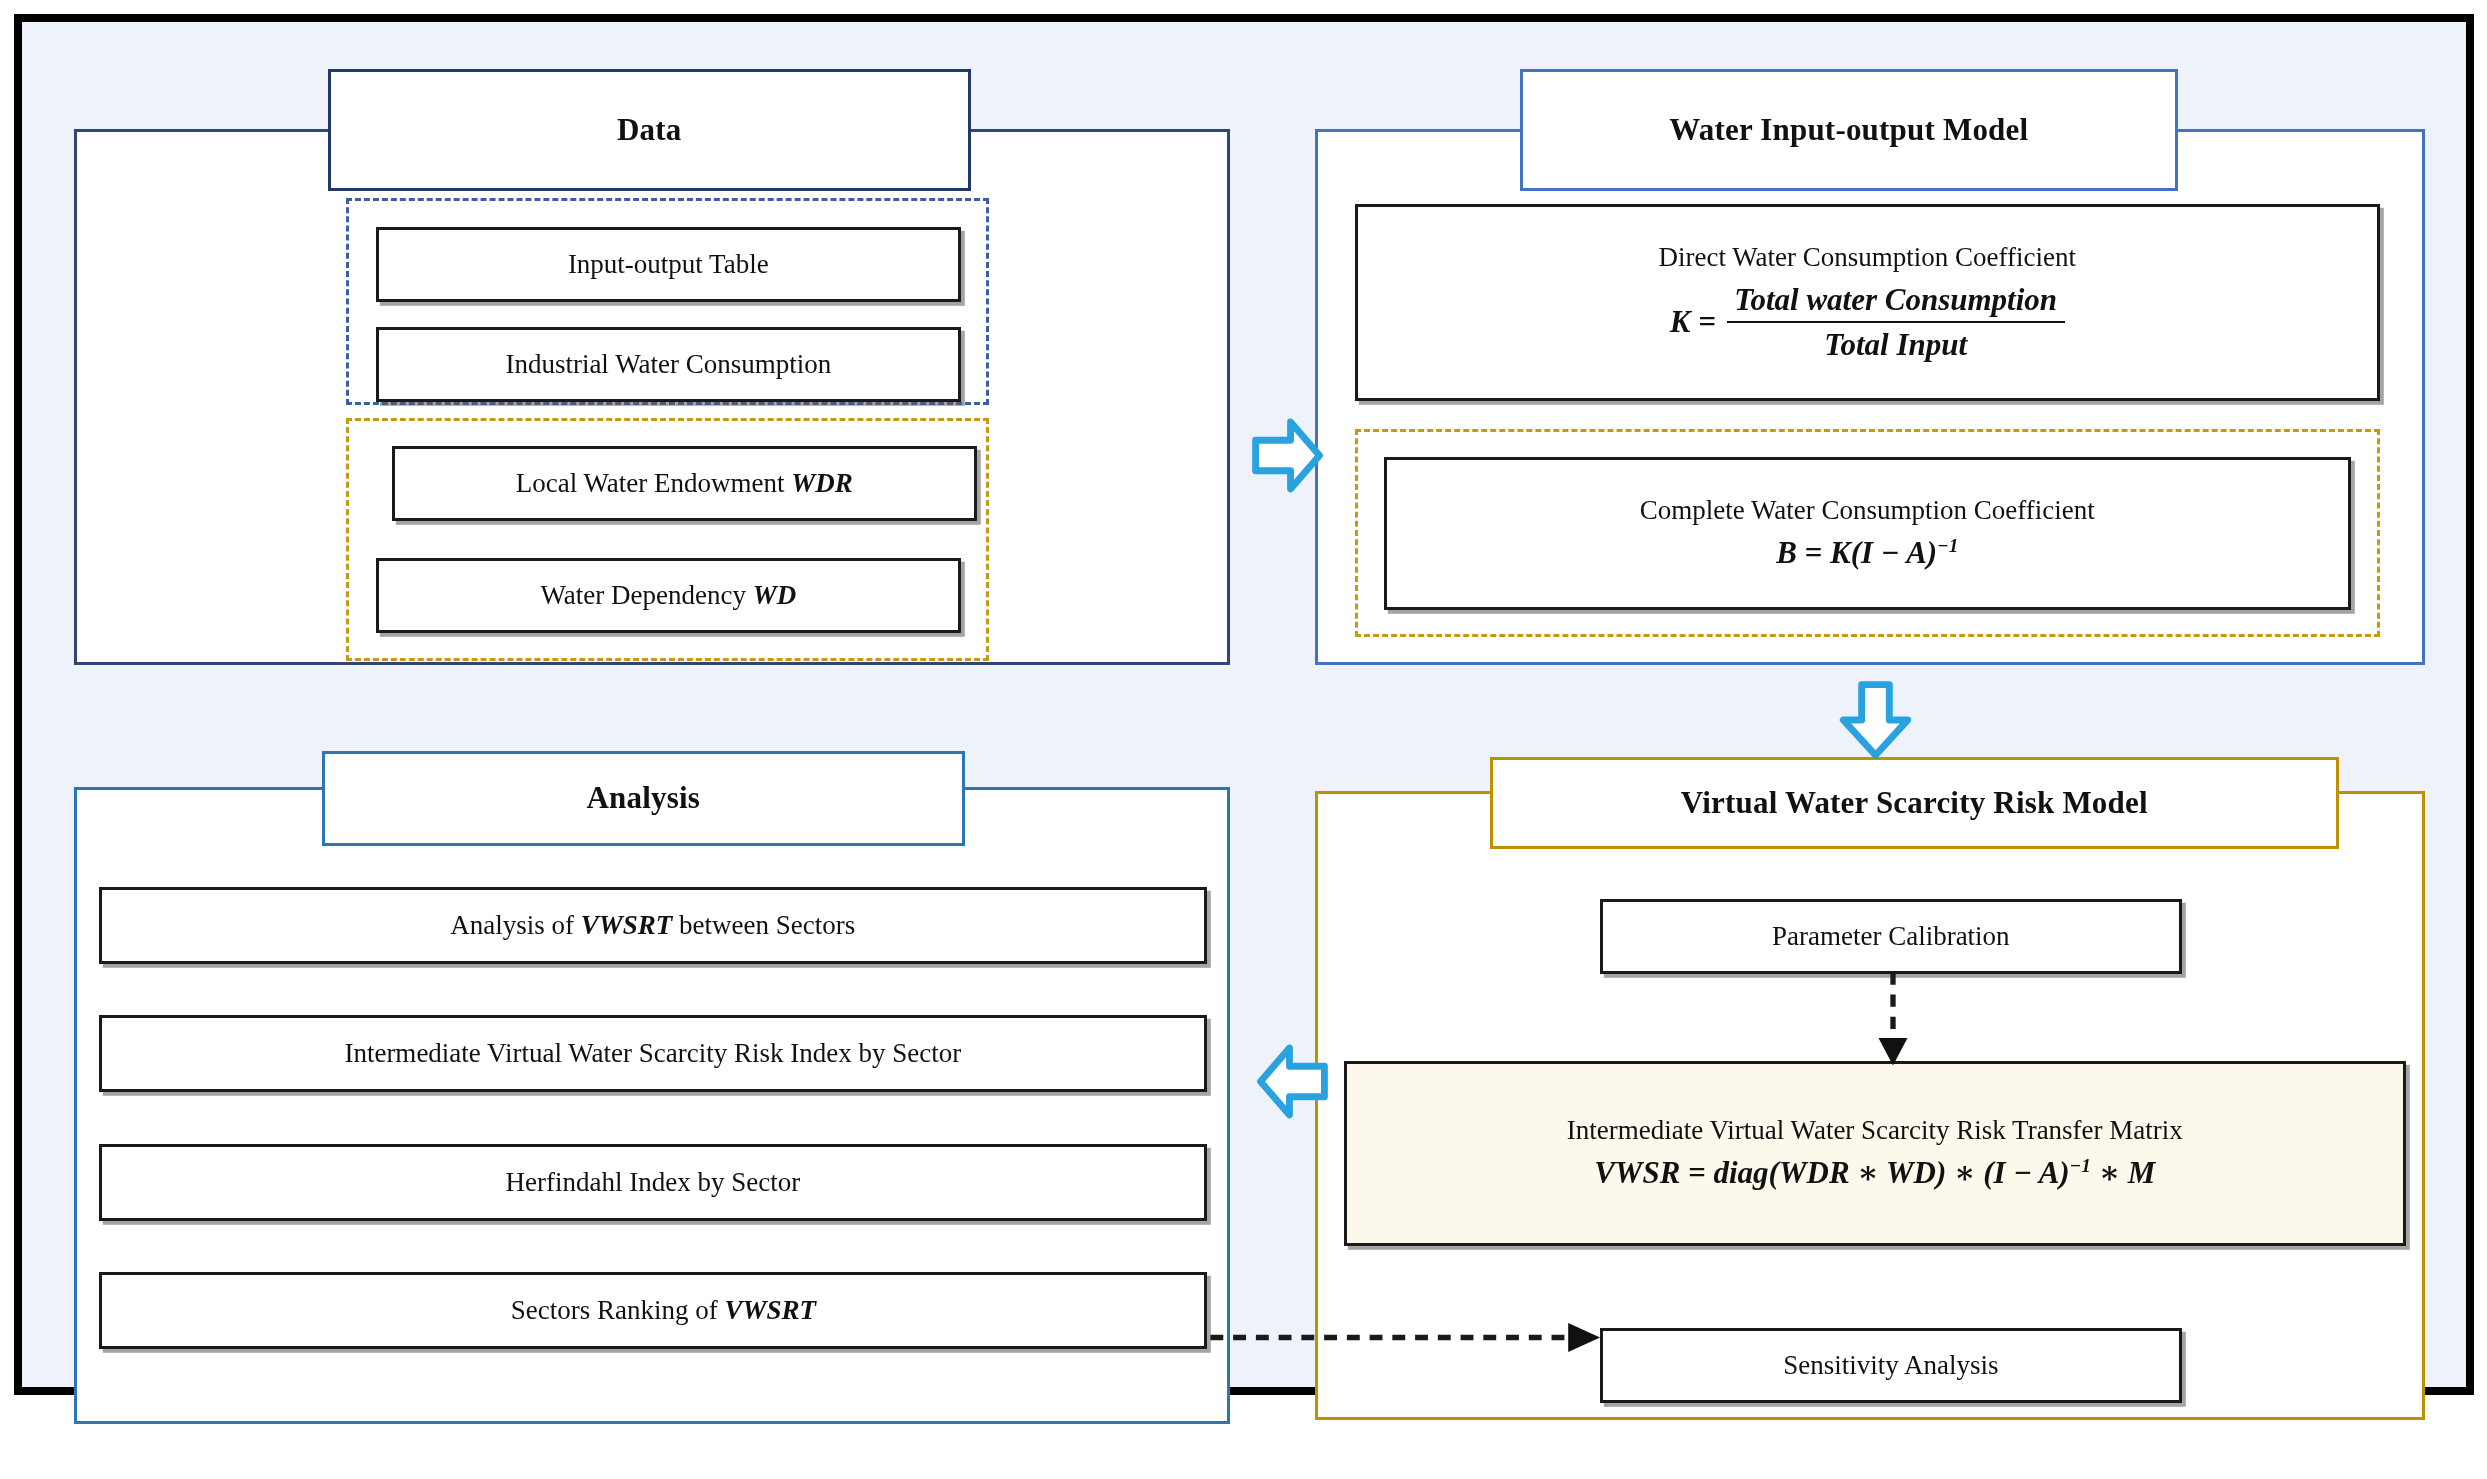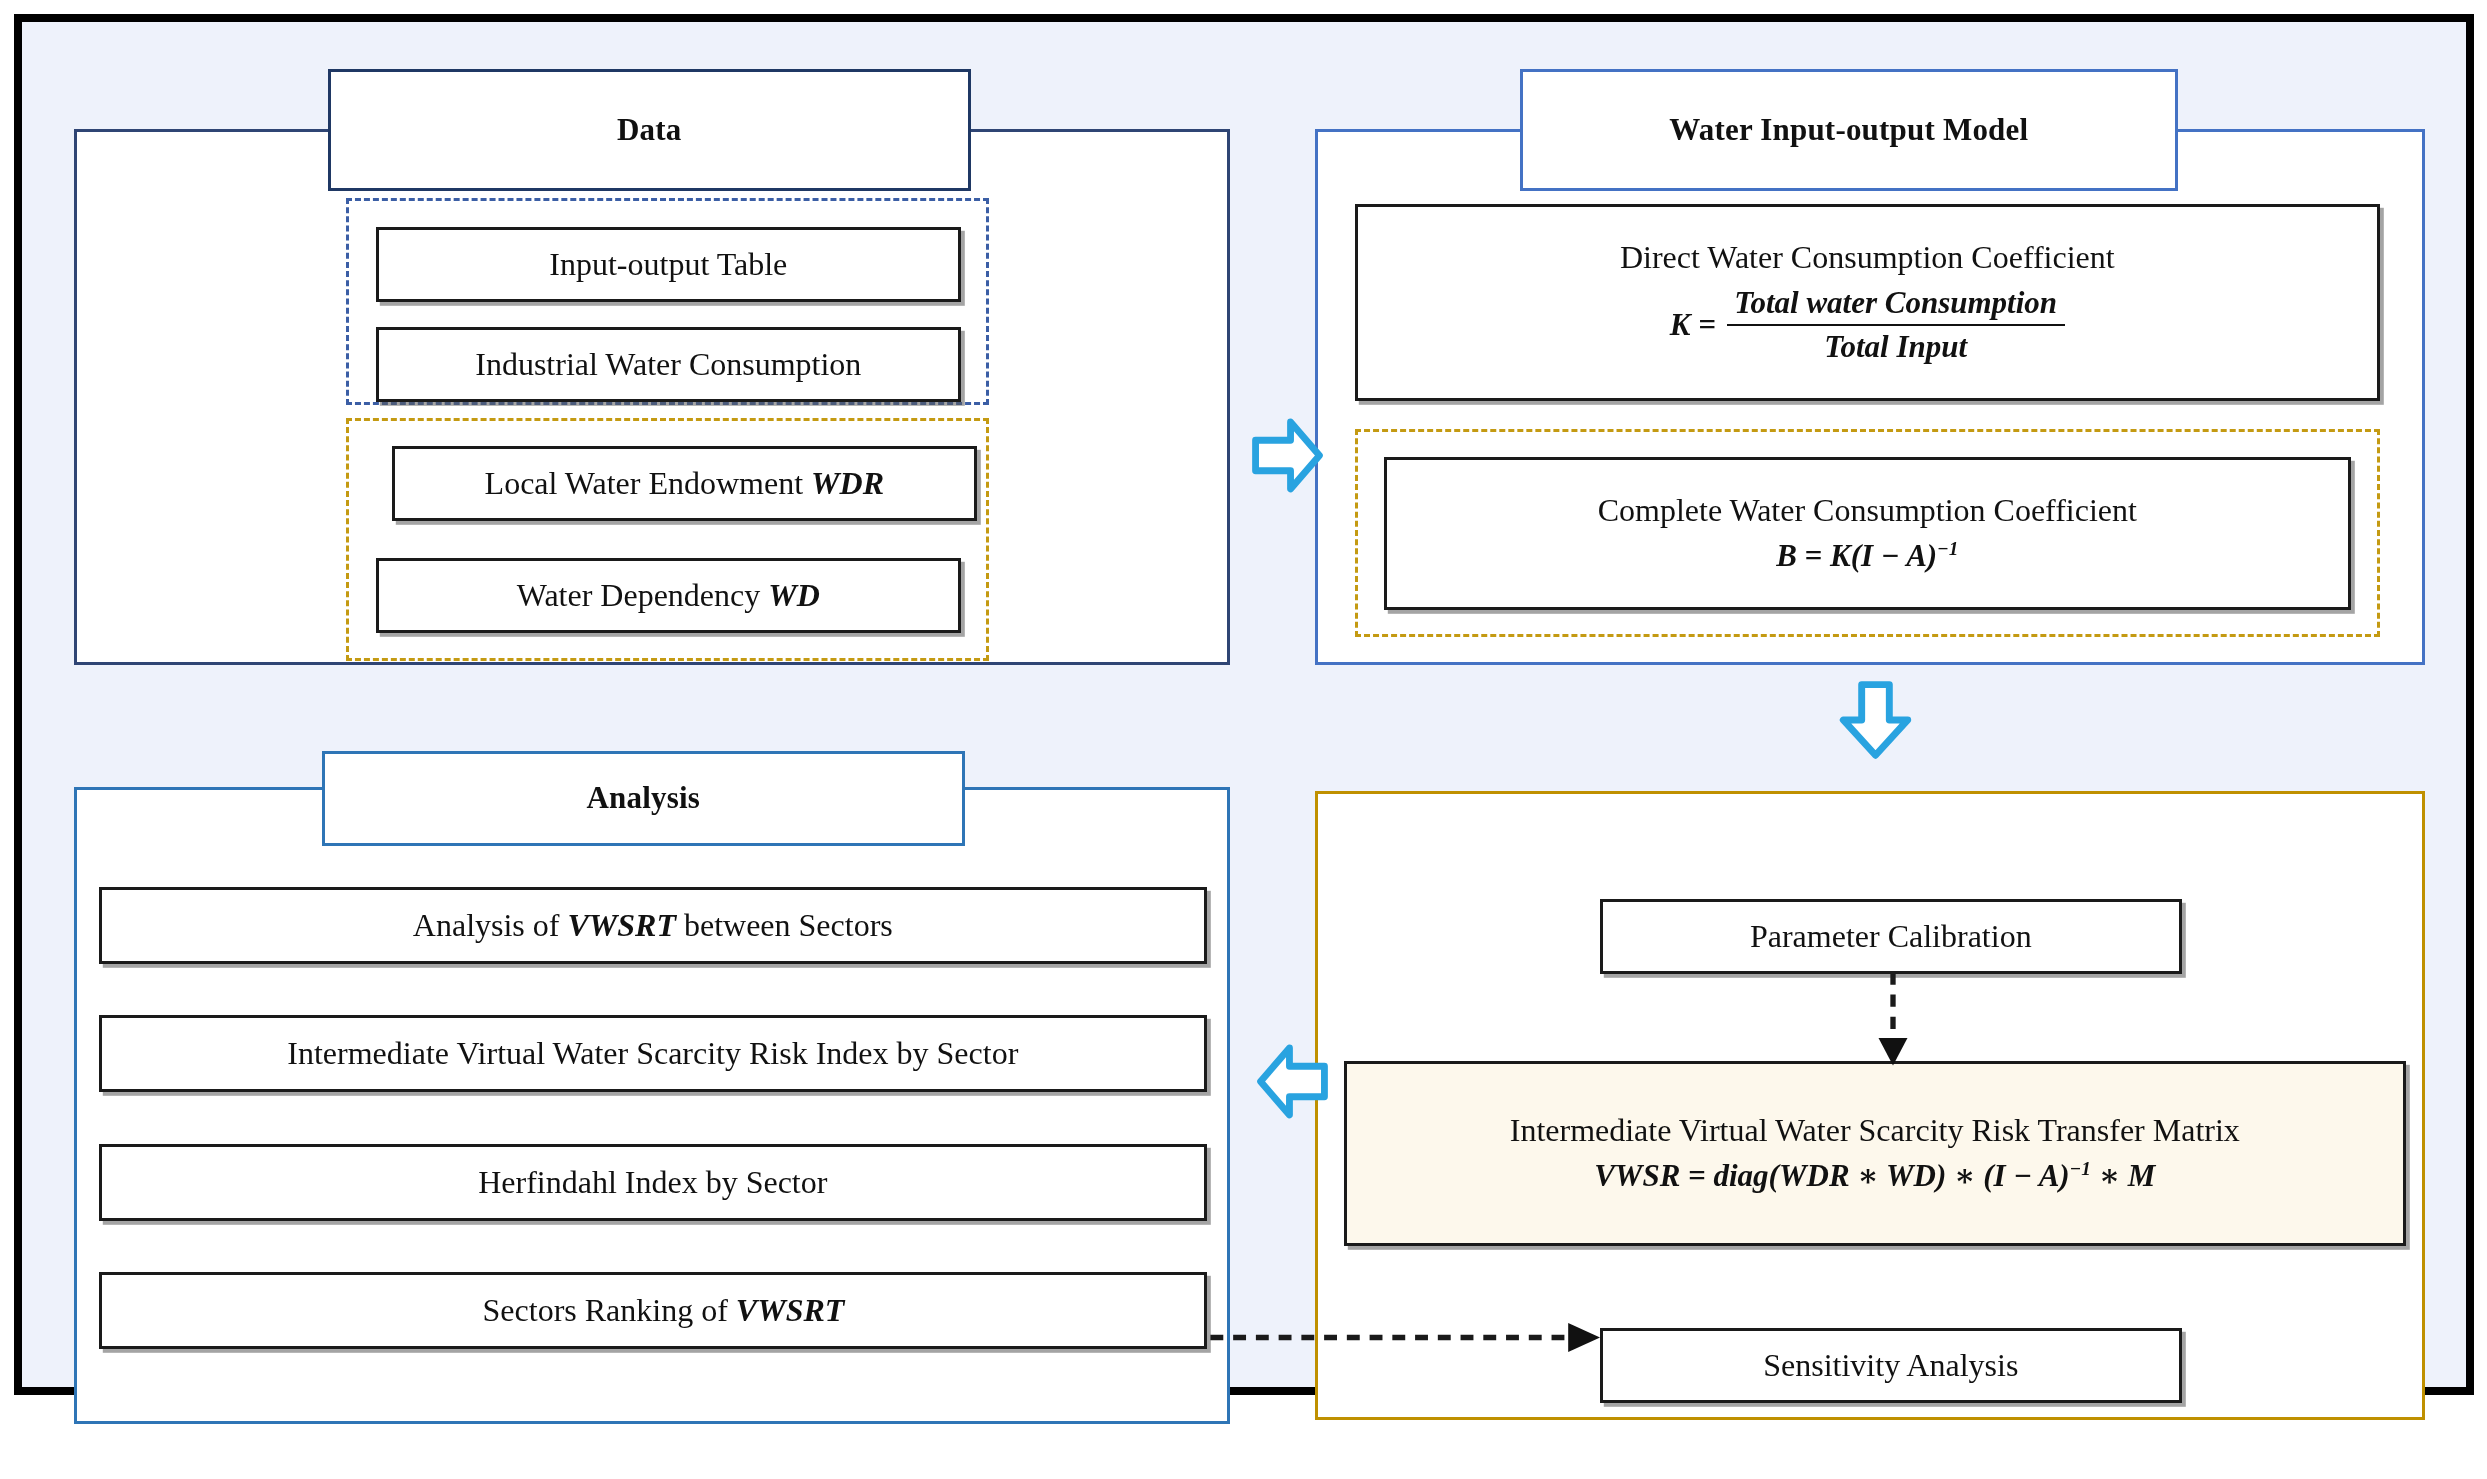--- a/index.html
+++ b/index.html
@@ -76,21 +76,21 @@
   .box.cream { background: #fdf8ec; }
 
   .box .stack {
     display: flex;
     flex-direction: column;
     align-items: center;
     justify-content: center;
     gap: 9.2px;
     width: 100%;
   }
-  .cap { font-size: 32px; line-height: 1.15; font-family: Liberation Serif, serif; }
+  .cap { font-size: 27px; line-height: 1.15; font-family: Liberation Serif, serif; }
   .eq  { font-style: italic; font-weight: bold; font-size: 31px; line-height: 1.15;
          font-family: "Liberation Serif","DejaVu Serif",serif; }
   .eq .up { vertical-align: super; font-size: .62em; }
   .ital { font-style: italic; font-weight: bold; }
 
   
   .fracrow { display: inline-flex; align-items: center; gap: 10.7px;
              font-style: italic; font-weight: bold; font-size: 31px; }
   .frac { display: inline-flex; flex-direction: column; align-items: center; }
   .frac .num { padding: 0 7.7px 3.1px 7.7px; }
@@ -174,20 +174,21 @@
     <div class="box" style="left:77px; top:1122px; width:1108px; height:77px;">
       <span class="cap">Herfindahl Index by Sector</span>
     </div>
 
     <div class="box" style="left:77px; top:1250px; width:1108px; height:77px;padding-left:32px;">
       <span class="cap"><span>Sectors Ranking of </span><span class="ital">VWSRT</span></span>
     </div>
 
     <div class="panel pb-gold" style="left:1293px; top:769px; width:1110px; height:629px;"></div>
 
+    <div class="panel-title pt-gold" style="left:1468px; top:735px; width:849px; height:92px;">Virtual Water Scarcity Risk Model</div>
 
     <div class="box" style="left:1578px; top:877px; width:582px; height:75px;">
       <span class="cap">Parameter Calibration</span>
     </div>
 
     <svg class="dashline" style="left:1844px; top:949px;" width="54" height="96" viewBox="0 0 70 126">
       <line x1="35" y1="2" x2="35" y2="96" stroke="#1a1a1a" stroke-width="7" stroke-dasharray="16 13"></line>
       <polygon points="35,124 16,88 54,88" fill="#111111"></polygon>
     </svg>
 

